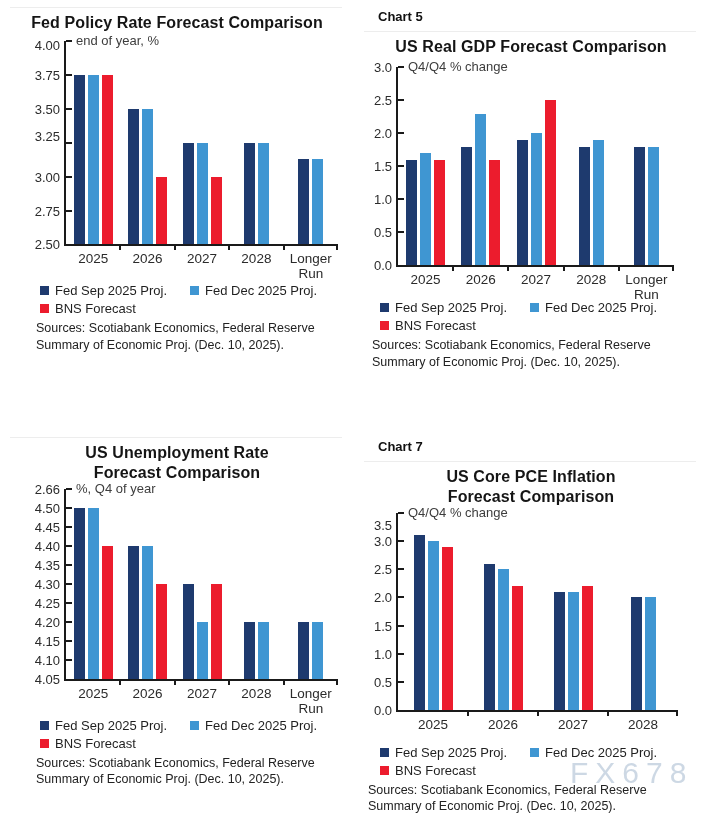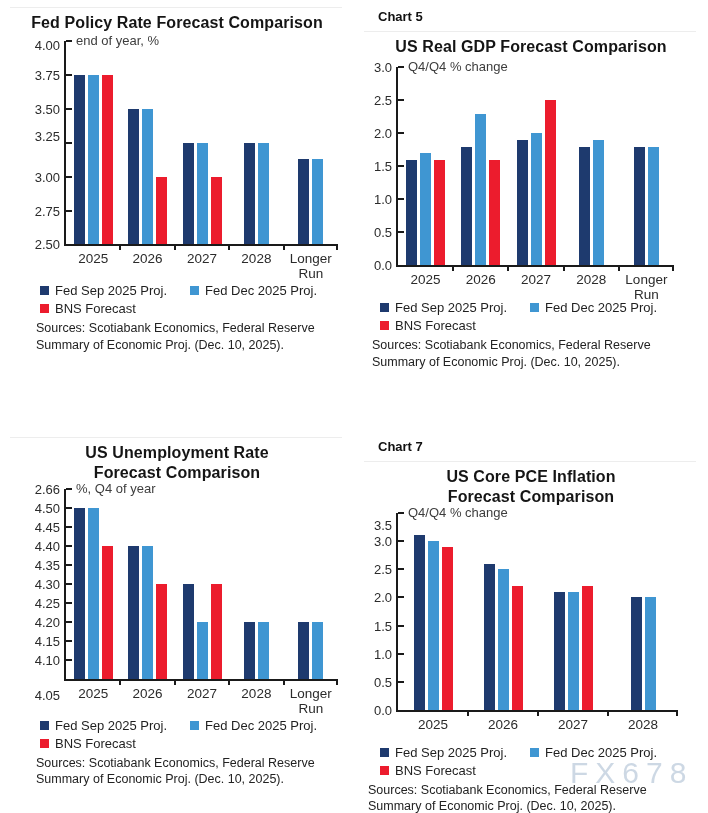--- a/index.html
+++ b/index.html
@@ -194,21 +194,21 @@
           <div class="ylab" style="top: 0px;">2.66</div>
           <div class="ylab" style="top: 19px;">4.50</div>
           <div class="ylab" style="top: 38px;">4.45</div>
           <div class="ylab" style="top: 57px;">4.40</div>
           <div class="ylab" style="top: 76px;">4.35</div>
           <div class="ylab" style="top: 95px;">4.30</div>
           <div class="ylab" style="top: 114px;">4.25</div>
           <div class="ylab" style="top: 133px;">4.20</div>
           <div class="ylab" style="top: 152px;">4.15</div>
           <div class="ylab" style="top: 171px;">4.10</div>
-          <div class="ylab" style="top: 206px; text-align: center;">4.05</div>
+          <div class="ylab" style="top: 190px; text-align: center;">4.05</div>
         </div>
         <div class="plot" style="left: 64px; top: 0px; width: 272px; height: 190px;">
           <div class="ytick" style="top: -1px;"></div>
           <div class="ytick" style="top: 18px;"></div>
           <div class="ytick" style="top: 37px;"></div>
           <div class="ytick" style="top: 56px;"></div>
           <div class="ytick" style="top: 75px;"></div>
           <div class="ytick" style="top: 94px;"></div>
           <div class="ytick" style="top: 113px;"></div>
           <div class="ytick" style="top: 132px;"></div>

